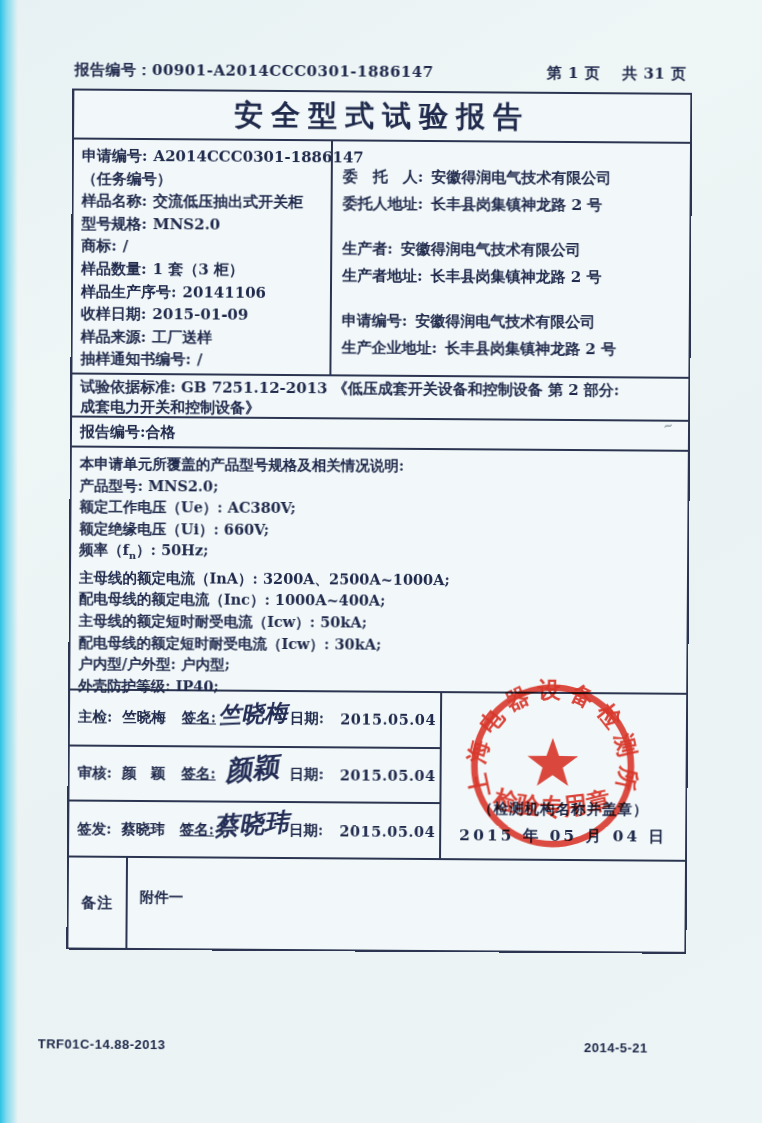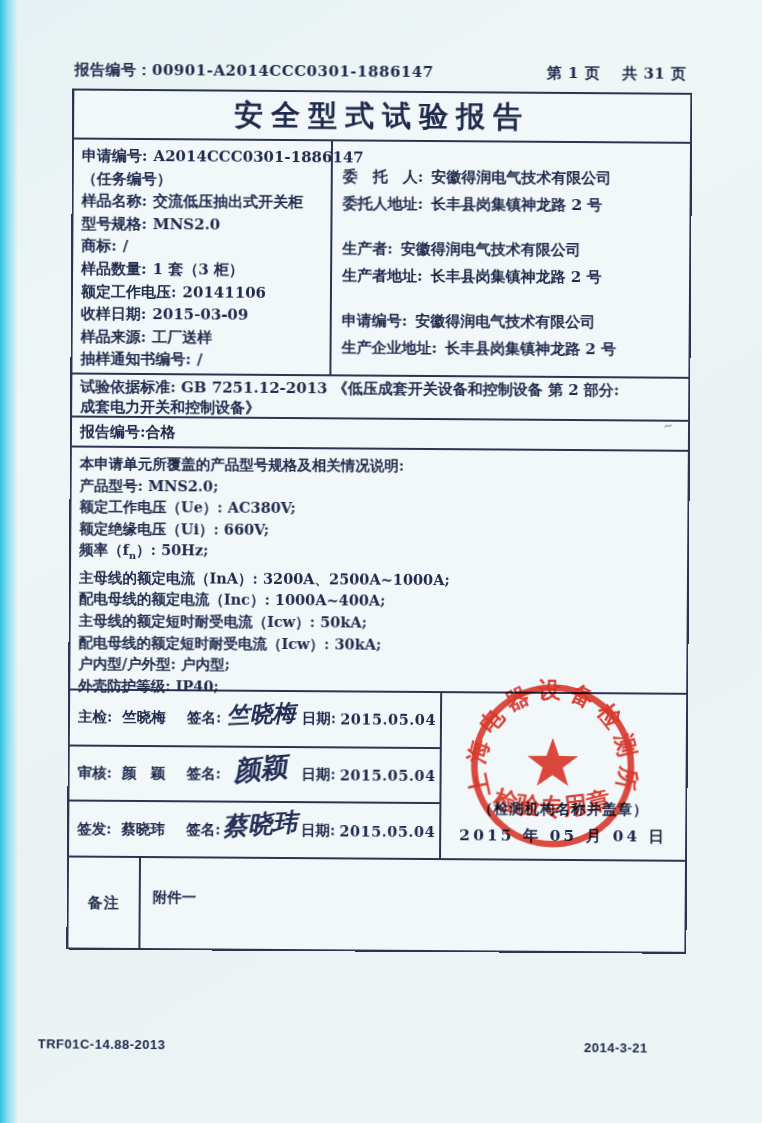--- a/index.html
+++ b/index.html
@@ -57,37 +57,37 @@
 
   .sign-section{height:167px;display:flex;}
   .sign-left{width:372px;box-sizing:border-box;border-right:2px solid var(--border);display:flex;flex-direction:column;}
   .sign-row{
     flex:1;border-bottom:2px solid var(--border);
     display:flex;align-items:center;padding:0 4px 0 8px;
     font-size:14.5px;font-weight:bold;white-space:nowrap;position:relative;
   }
   .sign-row:last-child{border-bottom:none;}
   .sign-row .name{margin-left:10px;width:74px;}
-  .sign-row .sig-label{margin-left:0;}
+  .sign-row .sig-label{margin-left:0;text-decoration:underline;}
   .handwriting{
     display:inline-block;width:92px;text-align:center;
     font-family:"DejaVu Serif","Liberation Serif",serif;
     font-style:italic;font-weight:bold;font-size:23px;color:#232d55;
     transform:rotate(-3deg) translateY(-4px);
   }
   .sign-row:nth-child(2) .handwriting{font-size:27px;transform:rotate(-6deg) translateY(-6px);}
   .sign-row:nth-child(3) .handwriting{font-size:25px;transform:rotate(-4deg) translateY(-6px);}
-  .sign-row .date{margin-left:4px;letter-spacing:.5px;}
+  .sign-row .date{margin-left:16px;letter-spacing:.5px;}
 
   .stamp-cell{flex:1;position:relative;}
   .stamp-note{position:absolute;left:0;right:0;top:106px;text-align:center;font-size:14.5px;font-weight:bold;letter-spacing:1px;}
   .stamp-date{position:absolute;left:0;right:0;top:132px;text-align:center;font-size:15.5px;font-weight:bold;letter-spacing:3px;}
 
   .remark-row{height:90px;display:flex;border-bottom:none !important;}
-  .remark-label{width:72px;box-sizing:border-box;border-right:2px solid var(--border);display:flex;align-items:center;justify-content:center;font-size:15px;font-weight:bold;letter-spacing:1px;}
+  .remark-label{width:59px;box-sizing:border-box;border-right:2px solid var(--border);display:flex;align-items:center;justify-content:center;font-size:15px;font-weight:bold;letter-spacing:1px;}
   .remark-content{flex:1;padding:30px 0 0 12px;font-size:14.5px;font-weight:bold;}
 
   .stamp{
     position:absolute;left:462px;top:666px;width:192px;height:192px;
     mix-blend-mode:multiply;opacity:.93;filter:blur(.3px);
   }
   .stamp svg{width:100%;height:100%;}
   .stamp .ring{fill:none;stroke:var(--red);stroke-width:9;stroke-opacity:.9;}
   .stamp .star{fill:var(--red);fill-opacity:.92;}
   .stamp .org-text{font-size:31px;font-weight:bold;fill:var(--red);letter-spacing:10px;fill-opacity:.94;font-family:"DejaVu Serif",serif;}
@@ -124,22 +124,22 @@
       <div class="row title-row">安全型式试验报告</div>
 
       <div class="row info-row">
         <div class="info-left">
           <div class="line"><span class="lbl">申请编号:</span><span class="val">A2014CCC0301-1886147</span></div>
           <div class="line"><span class="lbl">（任务编号）</span><span class="val"></span></div>
           <div class="line"><span class="lbl">样品名称:</span><span class="val">交流低压抽出式开关柜</span></div>
           <div class="line"><span class="lbl">型号规格:</span><span class="val">MNS2.0</span></div>
           <div class="line"><span class="lbl">商标:</span><span class="val">/</span></div>
           <div class="line"><span class="lbl">样品数量:</span><span class="val">1 套（3 柜）</span></div>
-          <div class="line"><span class="lbl">额定工作电压:</span><span class="val">20141106</span></div>
-          <div class="line"><span class="lbl">收样日期:</span><span class="val">2015-03-09</span></div>
+          <div class="line"><span class="lbl">样品生产序号:</span><span class="val">20141106</span></div>
+          <div class="line"><span class="lbl">收样日期:</span><span class="val">2015-01-09</span></div>
           <div class="line"><span class="lbl">样品来源:</span><span class="val">工厂送样</span></div>
           <div class="line"><span class="lbl">抽样通知书编号:</span><span class="val">/</span></div>
         </div>
         <div class="info-right">
           <div class="ir-group">
             <div class="line"><span class="lbl">委　托　人:</span><span class="val">安徽得润电气技术有限公司</span></div>
             <div class="line"><span class="lbl">委托人地址:</span><span class="val">长丰县岗集镇神龙路 2 号</span></div>
           </div>
           <div class="ir-group">
             <div class="line"><span class="lbl">生产者:</span><span class="val">安徽得润电气技术有限公司</span></div>
@@ -221,20 +221,20 @@
         <polygon class="star" points="130,92 138.5,116.3 164.2,116.9 143.7,132.5 151.2,157.1 130,142.4 108.8,157.1 116.3,132.5 95.8,116.9 121.5,116.3"></polygon>
         <path id="arcTop" d="M 46.6 168.9 A 92 92 0 1 1 213.4 168.9" fill="none"></path>
         <path id="arcBottom" d="M 50 184 Q 130 208 210 184" fill="none"></path>
         <text class="org-text" text-anchor="middle"><textPath href="#arcTop" startOffset="50%">上海电器设备检测所</textPath></text>
         <text class="seal-text" text-anchor="middle"><textPath href="#arcBottom" startOffset="50%">检验专用章</textPath></text>
       </svg>
     </div>
 
     <div class="footer">
       <span>TRF01C-14.88-2013</span>
-      <span>2014-3-21</span>
+      <span>2014-5-21</span>
     </div>
 
     <span class="speck s1">~</span>
     <span class="speck s2">.</span>
 
   </div>
 </div>
 
 </body></html>

